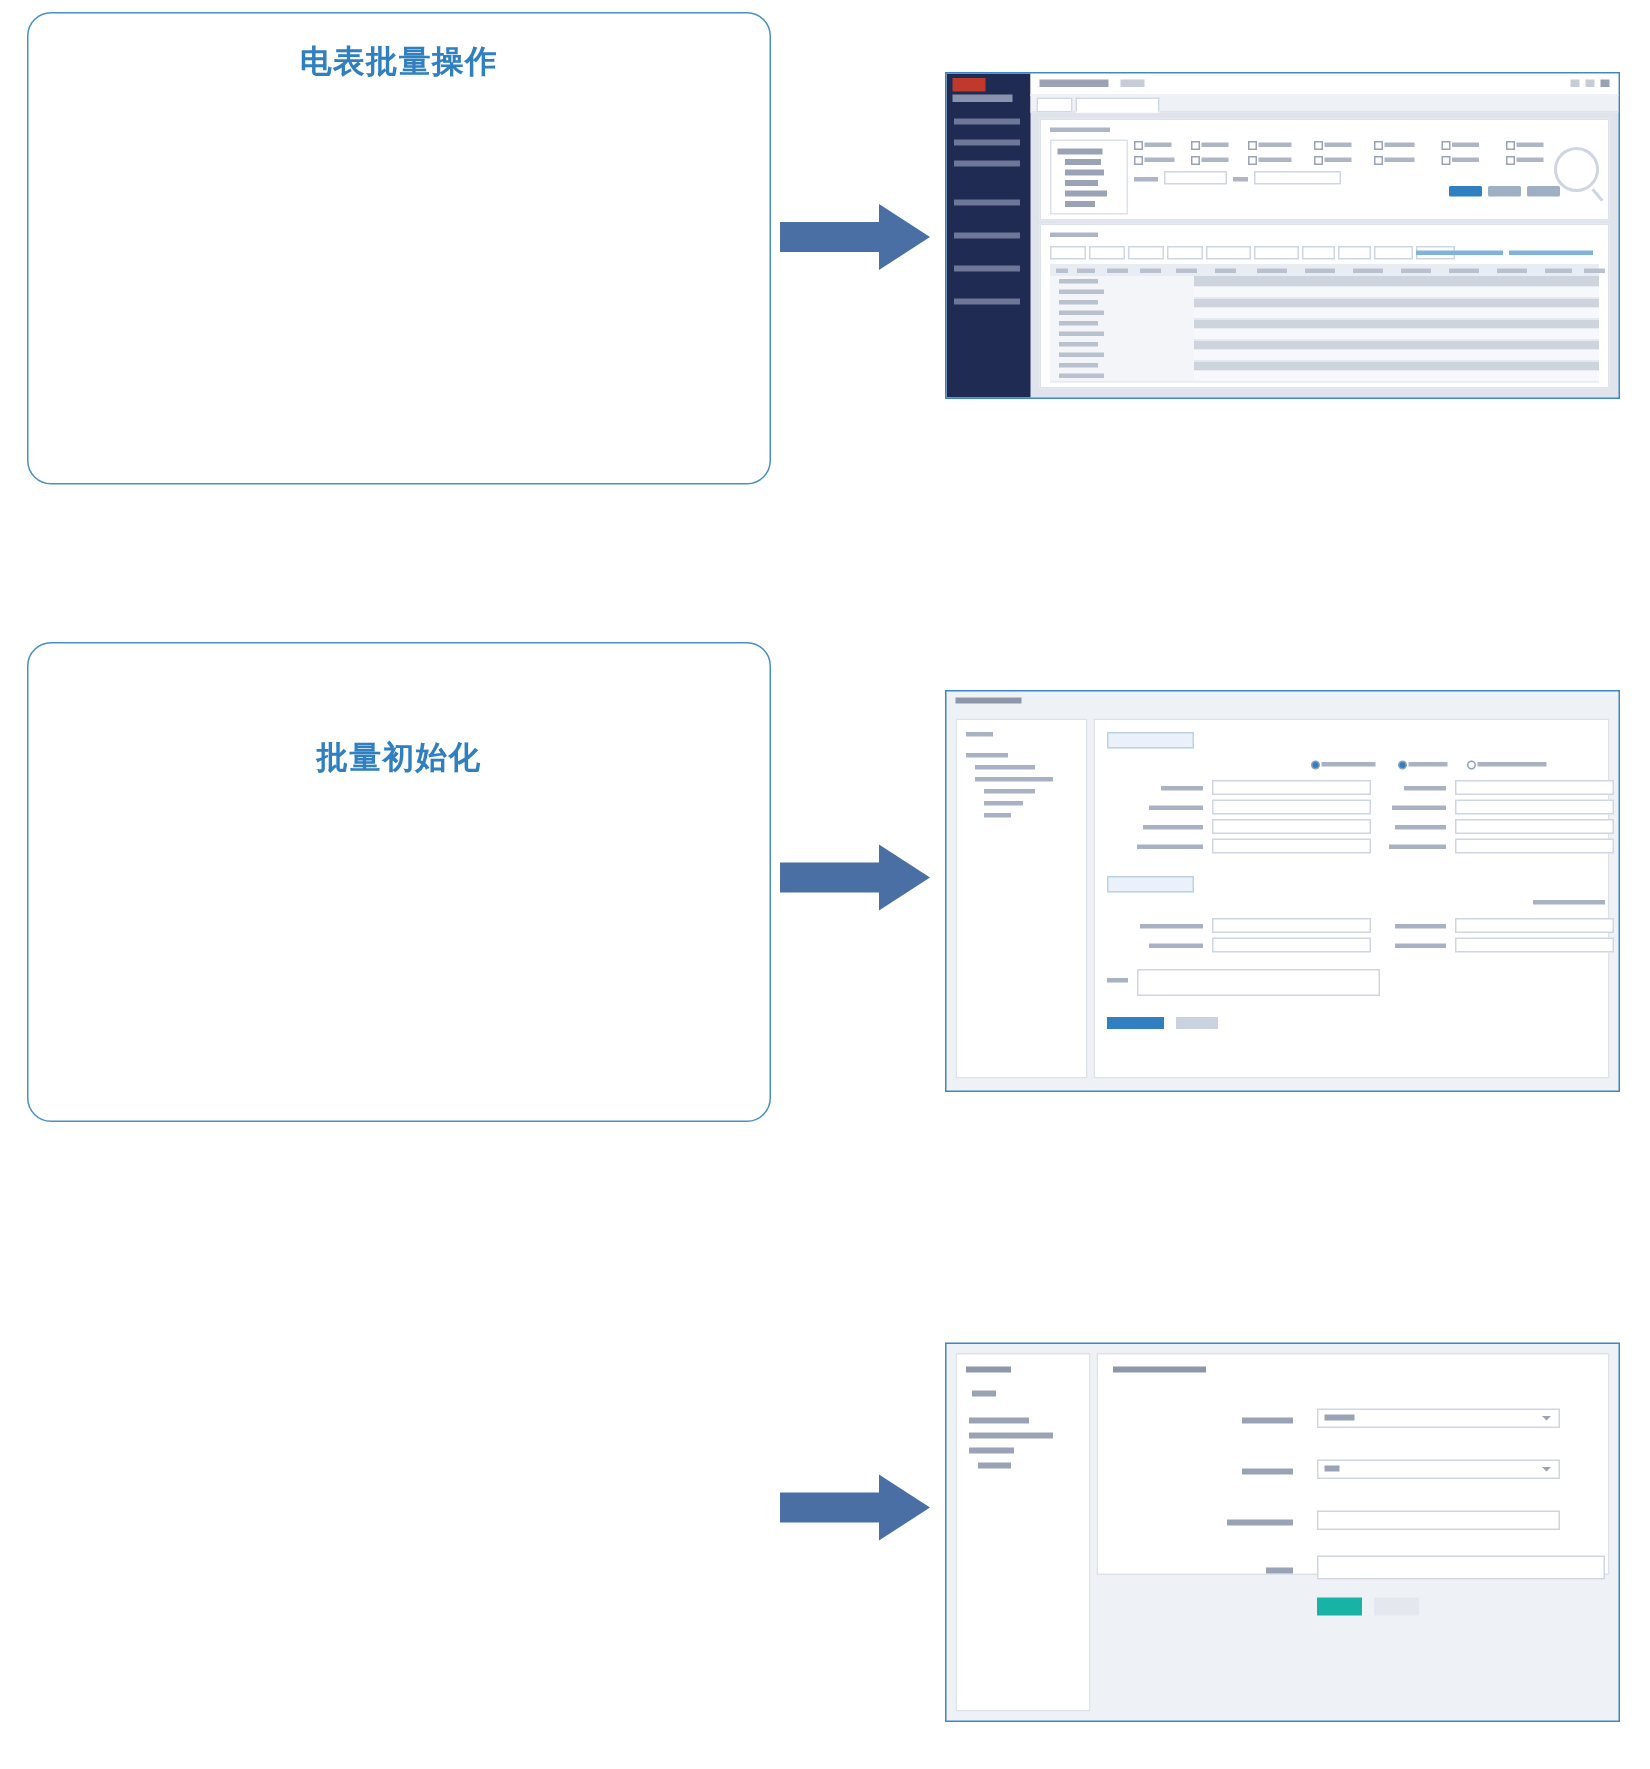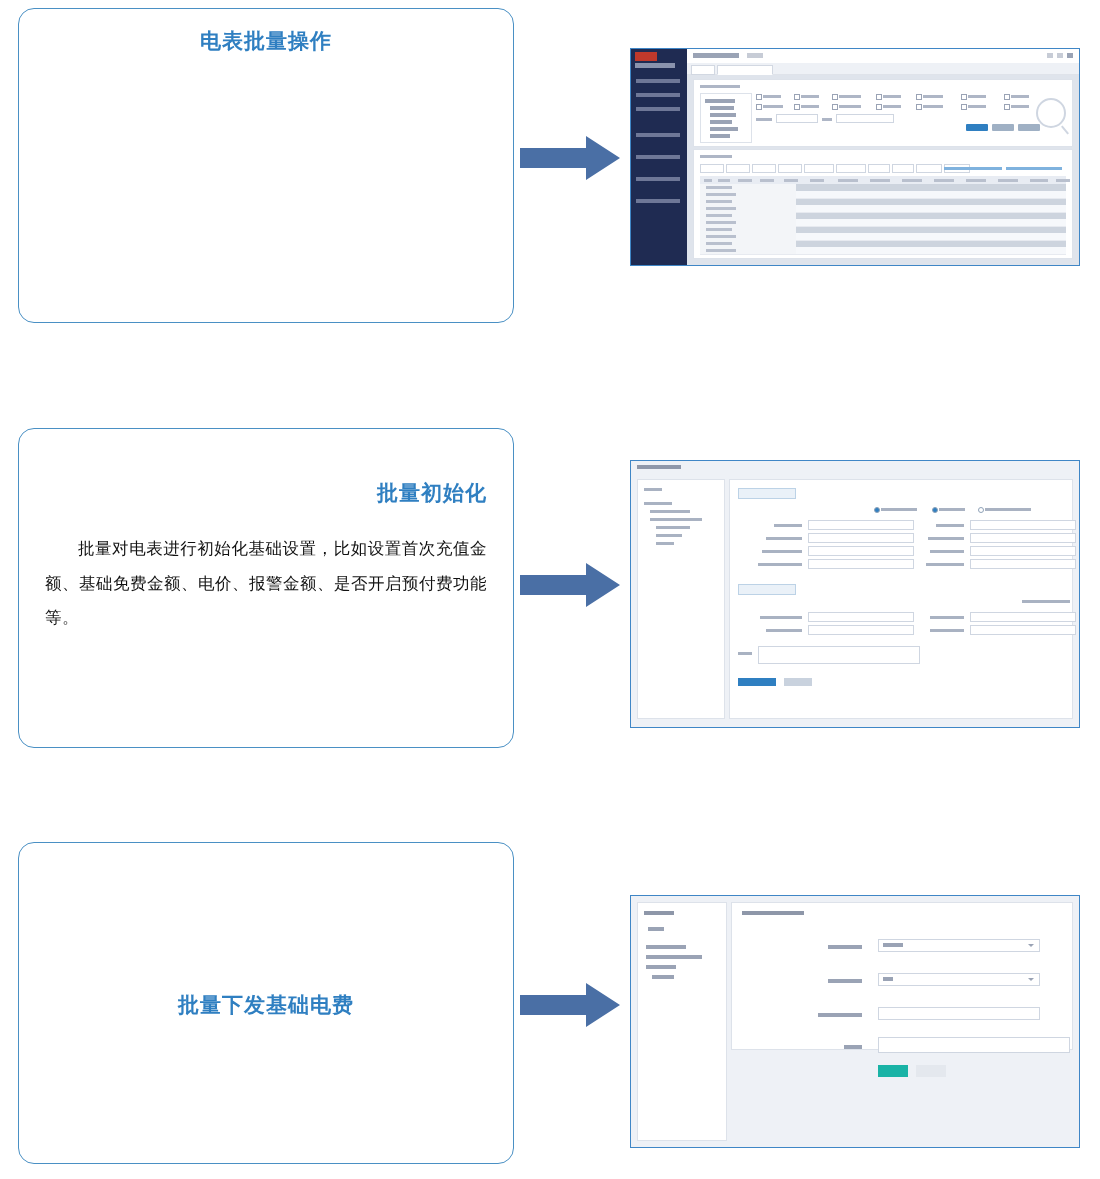--- a/index.html
+++ b/index.html
@@ -233,22 +233,21 @@
         <div class="s1-cell" style="left:6px;top:58px;width:26px;"></div>
         <div class="s1-cell" style="left:6px;top:65px;width:30px;"></div>
       </div>
     </div>
   </div>
 </div>
 
 <div class="row" style="top:420px;height:360px;">
 
   <div class="card" style="position:absolute;left:18px;top:8px;width:496px;height:320px;padding:24px 26px 10px 26px;">
-    <div class="card-title" style="margin-top:26px;text-align:right;">批量初始化</div>
-    <div class="card-body" style="margin-top:24px;">批量对电表进行初始化基础设置，比如设置首次充值金额、基础免费金额、电价、报警金额、是否开启预付费功能等。</div>
+    <div class="card-title" style="margin-top:38px;">批量初始化</div>
   </div>
 
   <div class="arrow-wrap" style="left:516px;top:135px;">
     <svg width="110" height="60" viewBox="0 0 110 60">
       <polygon points="4,20 70,20 70,8 104,30 70,52 70,40 4,40" fill="#4a6fa5"></polygon>
     </svg>
   </div>
 
   <div class="shot" style="left:630px;top:40px;width:450px;height:268px;background:#eef1f6;">
     <div style="position:absolute;left:6px;top:4px;width:44px;height:4px;background:#8e97a9;"></div>
@@ -312,23 +311,20 @@
       <div class="s2-input" style="left:28px;top:166px;width:160px;height:16px;"></div>
 
       <div class="s2-btn" style="left:8px;top:198px;width:38px;"></div>
       <div class="s2-btn gray" style="left:54px;top:198px;width:28px;"></div>
     </div>
   </div>
 </div>
 
 <div class="row" style="top:830px;height:349px;">
 
-  <div class="card" style="position:absolute;left:18px;top:12px;width:496px;height:322px;padding:0;">
-    <div class="card-title" style="position:absolute;left:0;right:0;top:148px;">批量下发基础电费</div>
-  </div>
 
   <div class="arrow-wrap" style="left:516px;top:145px;">
     <svg width="110" height="60" viewBox="0 0 110 60">
       <polygon points="4,20 70,20 70,8 104,30 70,52 70,40 4,40" fill="#4a6fa5"></polygon>
     </svg>
   </div>
 
   <div class="shot" style="left:630px;top:65px;width:450px;height:253px;background:#eef1f6;">
     <div class="s3-left">
       <div class="s3-label" style="left:6px;top:8px;width:30px;background:#8e97a9;"></div>

